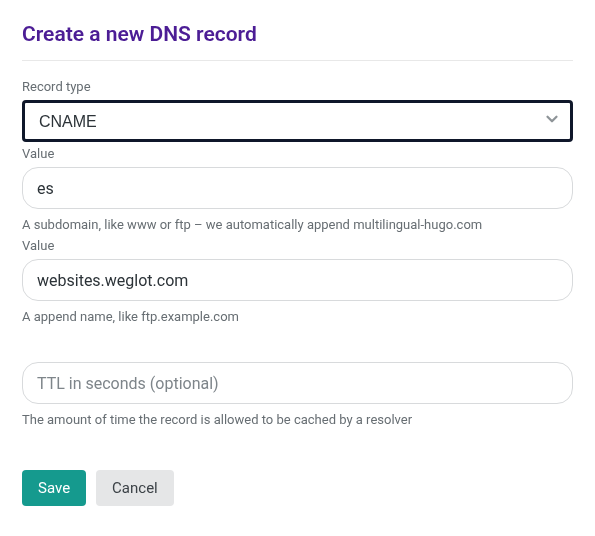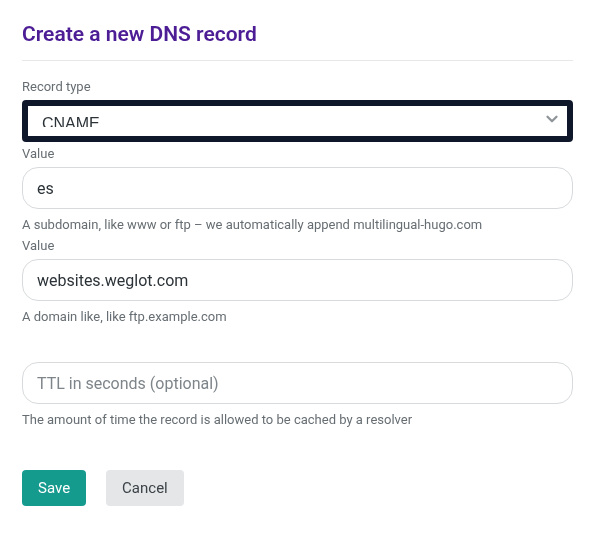--- a/index.html
+++ b/index.html
@@ -36,21 +36,21 @@
     }
     .select-wrap {
       position: relative;
     }
     .select-input {
       width: 100%;
       height: 42px;
       padding: 9px 14px;
       font-size: 16px;
       color: #2c3338;
-      border: 6px solid #0f172a;
+      border: 3px solid #0f172a;
       border-radius: 4px;
       background: #fff;
       appearance: none;
       -webkit-appearance: none;
       outline: none;
     }
     .chevron {
       position: absolute;
       right: 12px;
       top: 50%;
@@ -79,21 +79,21 @@
       margin-top: 7px;
       line-height: 1.4;
     }
     .ttl-group {
       margin-top: 36px;
       margin-bottom: 34px;
     }
     .buttons {
       margin-top: 40px;
       display: flex;
-      gap: 20px;
+      gap: 10px;
       align-items: center;
     }
     .btn {
       padding: 9px 16px;
       font-size: 15px;
       border-radius: 4px;
       border: none;
       cursor: pointer;
       font-family: inherit;
     }
@@ -128,21 +128,21 @@
 
 <div class="field-group">
   <label class="field-label">Value</label>
   <input type="text" class="text-input" value="es" style="">
   <p class="help-text">A subdomain, like www or ftp – we automatically append multilingual-hugo.com</p>
 </div>
 
 <div class="field-group">
   <label class="field-label">Value</label>
   <input type="text" class="text-input" value="websites.weglot.com" style="">
-  <p class="help-text">A domain like, like ftp.example.com</p>
+  <p class="help-text">A append name, like ftp.example.com</p>
 </div>
 
 <div class="ttl-group">
   <input type="text" class="text-input" placeholder="TTL in seconds (optional)" style="">
   <p class="help-text">The amount of time the record is allowed to be cached by a resolver</p>
 </div>
 
 <div class="buttons">
   <button class="btn btn-primary">Save</button>
   <button class="btn btn-secondary">Cancel</button>

